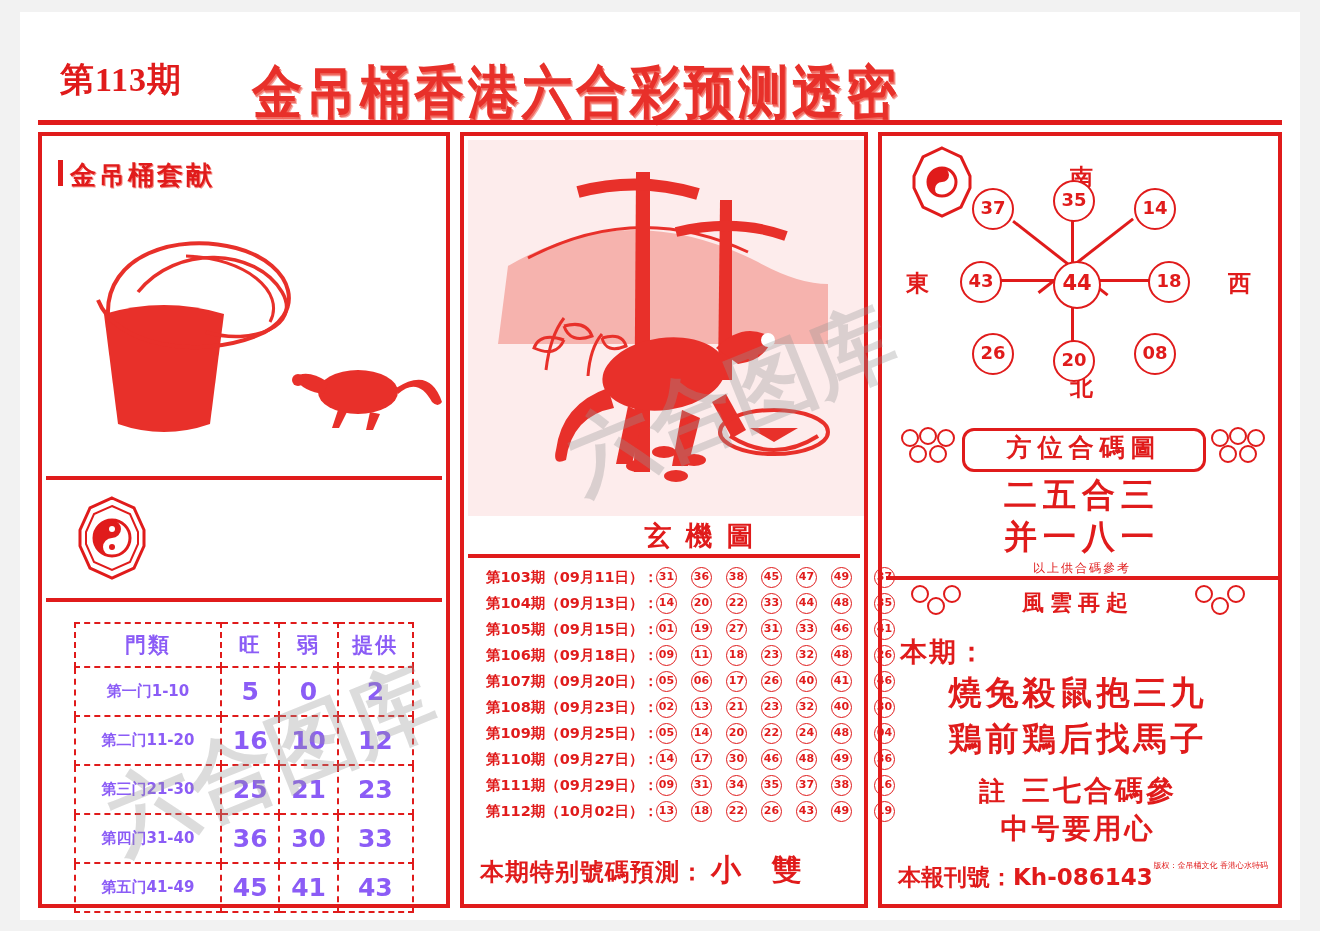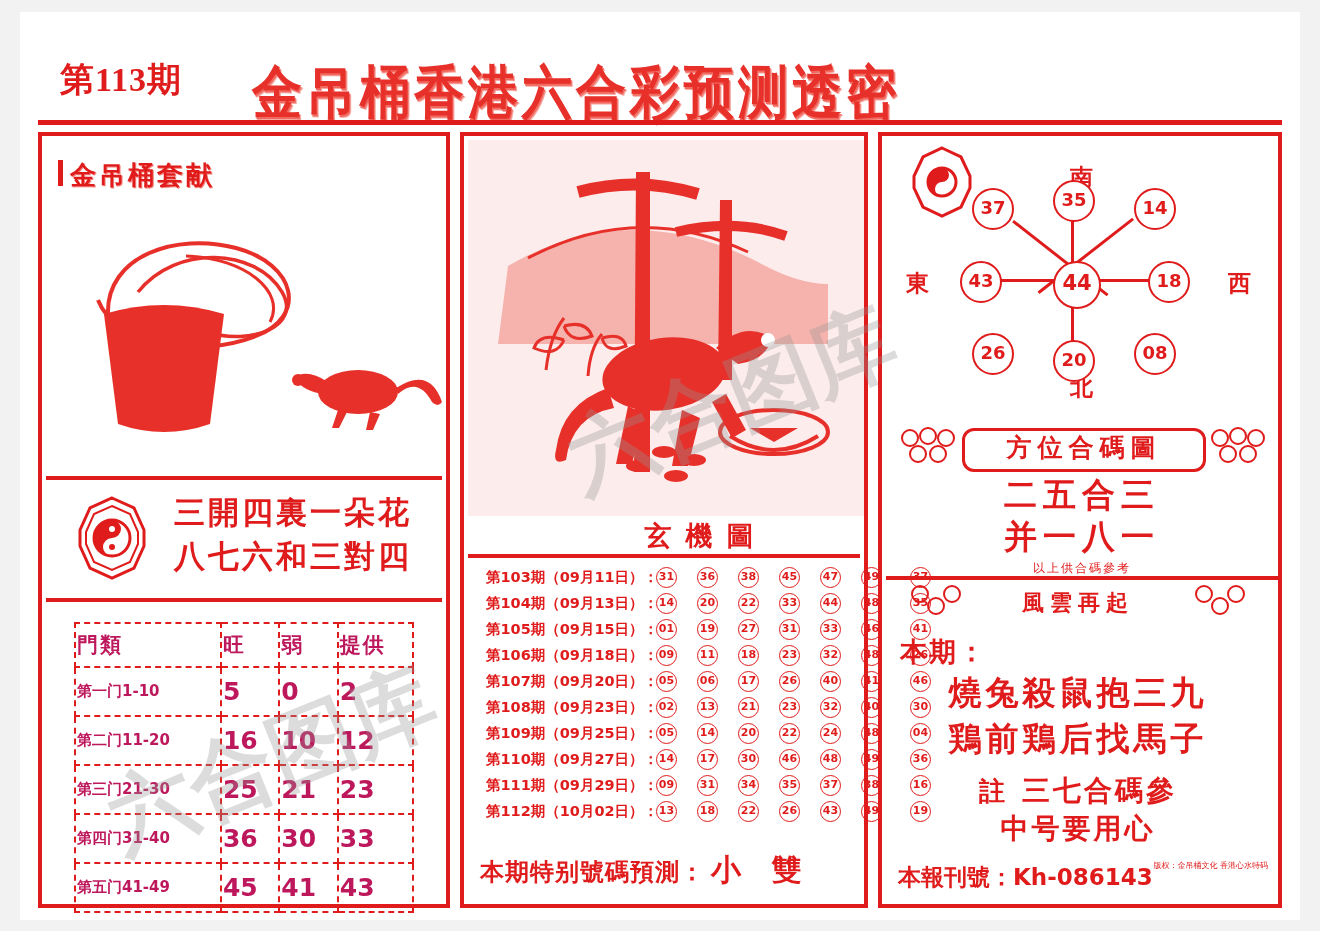--- a/index.html
+++ b/index.html
@@ -60,43 +60,43 @@
   }
   .divLine2{position:absolute;left:4px;top:462px;width:396px;height:4px;background:#e01b1b;}
 
   table.grid{
     position:absolute;left:32px;top:486px;width:340px;
     border-collapse:collapse;
     border:2px dashed #e01b1b;
   }
   table.grid th, table.grid td{
     border:2px dashed #e01b1b;
-    text-align:left;
-    color:#be185d;
+    text-align:center;
+    color:#8b5cf6;
     font-family:"DejaVu Sans", sans-serif;
   }
   table.grid th{font-size:21px;font-weight:bold;height:40px;letter-spacing:2px;}
   table.grid td.cat{font-size:15px;font-weight:bold;height:45px;letter-spacing:0px;}
   table.grid td.num{font-size:25px;font-weight:bold;}
 
   
   .midArt{position:absolute;left:4px;top:4px;width:396px;height:376px;overflow:hidden;background:#fff;}
   .midCaption{
     position:absolute;left:0;top:382px;width:484px;text-align:center;
     font-size:27px;font-weight:bold;letter-spacing:14px;
     font-family:"DejaVu Sans", sans-serif;
   }
   .midDiv{position:absolute;left:4px;top:418px;width:392px;height:4px;background:#e01b1b;}
   .recordBox{position:absolute;left:22px;top:428px;width:362px;height:270px;}
   .recRow{display:flex;align-items:center;height:26px;}
   .recLabel{
     width:170px;font-size:14.5px;font-weight:bold;letter-spacing:0px;
     font-family:"DejaVu Sans", sans-serif;white-space:nowrap;
   }
-  .balls{display:flex;gap:20px;flex:1;}
+  .balls{display:flex;gap:14px;flex:1;}
   .ball{
     width:19px;height:19px;border:1.5px solid #e01b1b;border-radius:50%;
     font-size:11px;line-height:18px;text-align:center;font-weight:bold;
     font-family:"DejaVu Sans", sans-serif;
   }
   .special{margin-left:8px;}
   .bottomPred{
     position:absolute;left:16px;top:714px;width:380px;
     font-size:24px;font-weight:bold;letter-spacing:1px;
     font-family:"DejaVu Sans", sans-serif;
@@ -214,24 +214,20 @@
     <div class="poemWrap">
       <div class="bagua">
         <svg width="84" height="84" viewBox="0 0 84 84">
           <polygon points="42,2 64,12 74,34 74,50 64,72 42,82 20,72 10,50 10,34 20,12" fill="none" stroke="#e01b1b" stroke-width="3"></polygon>
           <polygon points="42,10 60,18 68,36 68,48 60,66 42,74 24,66 16,48 16,36 24,18" fill="none" stroke="#e01b1b" stroke-width="2"></polygon>
           <circle cx="42" cy="42" r="18" fill="none" stroke="#e01b1b" stroke-width="3"></circle>
           <path d="M42 24 a9 9 0 0 1 0 18 a9 9 0 0 0 0 18 a18 18 0 0 1 0 -36" fill="#e01b1b"></path>
           <circle cx="42" cy="33" r="3" fill="#fff"></circle>
           <circle cx="42" cy="51" r="3" fill="#e01b1b"></circle>
         </svg>
-      </div>
-      <div class="poem">
-        <div>三開四裏一朵花</div>
-        <div>八七六和三對四</div>
       </div>
     </div>
 
     <div class="divLine2"></div>
 
     <table class="grid">
       <thead>
         <tr>
           <th>門類</th>
           <th>旺</th>

